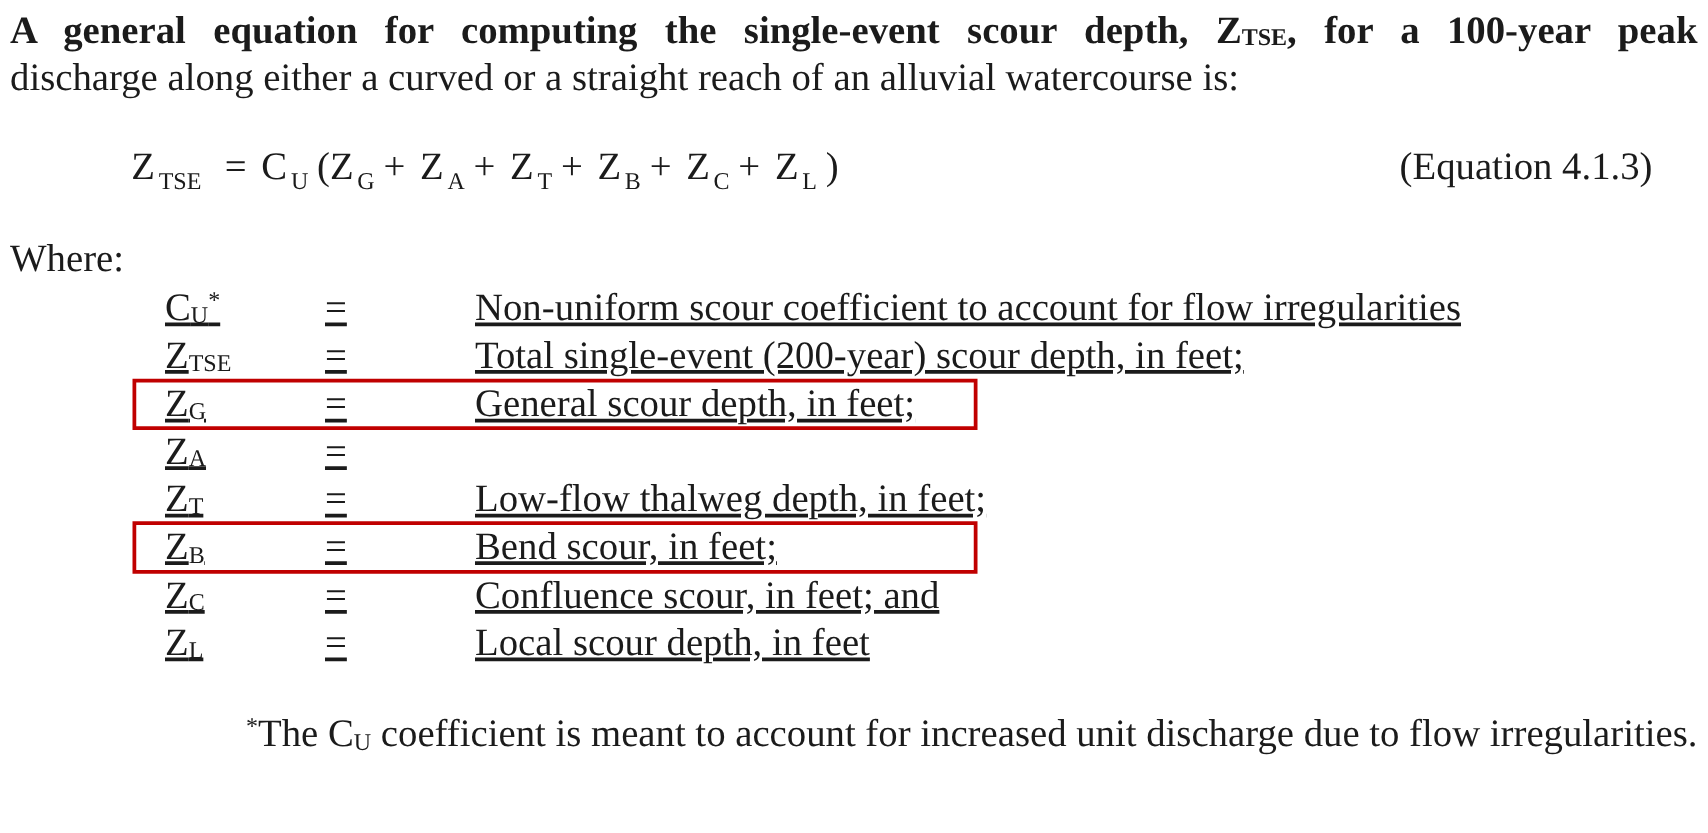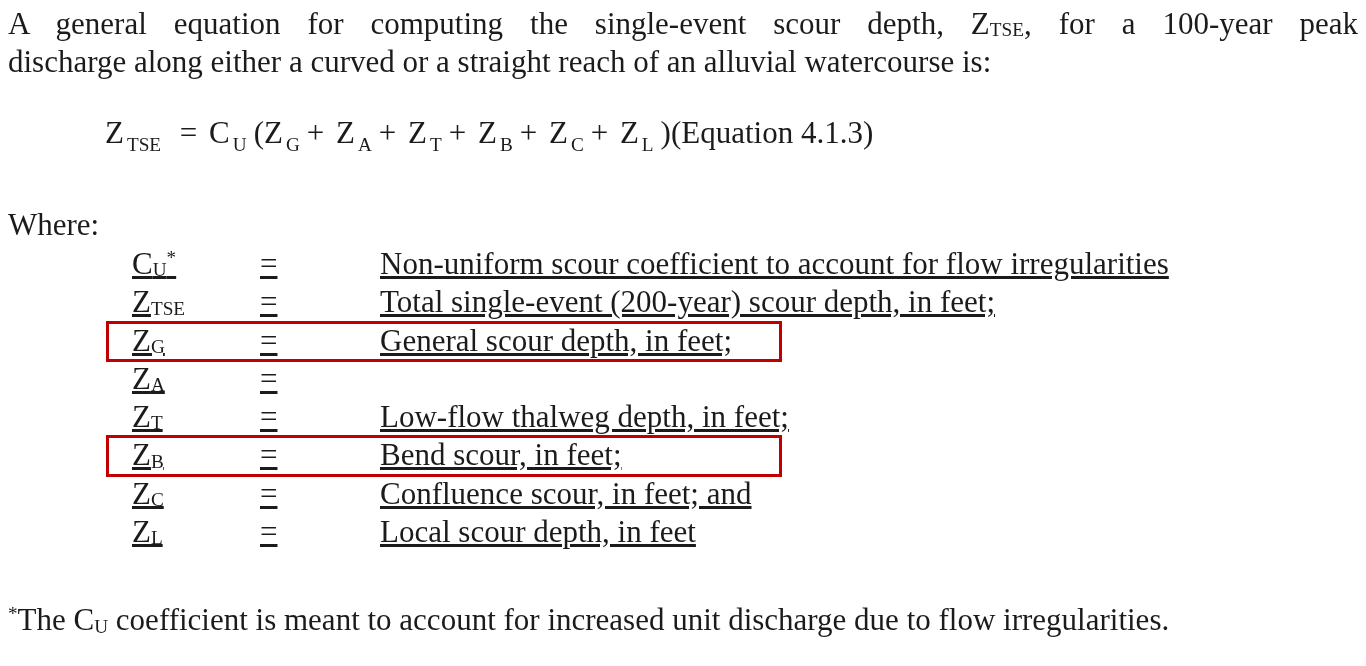--- a/index.html
+++ b/index.html
@@ -15,43 +15,43 @@
     font-family:"Liberation Serif","DejaVu Serif",serif;
     font-size:31px;
     box-sizing:border-box;
     padding:5px 8px;
     overflow:hidden;
   }
   sub{font-size:0.62em;vertical-align:baseline;position:relative;top:0.12em;line-height:0;}
   sup{font-size:0.62em;vertical-align:baseline;position:relative;top:-0.52em;line-height:0;}
   .intro{margin:0;line-height:38px;}
   .intro .line{display:block;}
-  .intro .justify{text-align:justify;text-align-last:justify;white-space:nowrap;}
+  .intro .justify{text-align:justify;text-align-last:justify;white-space:nowrap;font-weight:bold;}
   .equation-row{
-    display:flex;align-items:baseline;
+    display:flex;justify-content:space-between;align-items:baseline;
     margin-top:31px;padding:0 36px 0 97px;line-height:42px;
   }
   .equation{word-spacing:4px;}
   .equation sub{top:0.42em;margin:0 7px 0 3px;}
-  .where{margin-top:52px;line-height:38px;}
+  .where{margin-top:34px;line-height:38px;}
   .defs{margin-top:1px;text-decoration:underline;}
   .def-row{
     position:relative;
     display:grid;grid-template-columns:128px 120px auto;
     margin-left:124px;
     line-height:38.3px;
   }
   .def-row .sym,.def-row .eq,.def-row .desc{display:block;}
   .hl-box{
     position:absolute;left:-26px;top:-1px;
     width:676px;height:calc(100% + 3px);
     border:3px solid var(--hl-color);
     box-sizing:border-box;pointer-events:none;
   }
-  .footnote{margin-top:49px;line-height:40px;}
+  .footnote{margin-top:34px;line-height:40px;text-align:right;}
 </style>
 </head>
 <body>
 
 <div class="page">
 
   <p class="intro">
     <span class="line justify">A general equation for computing the single-event scour depth, Z<sub>TSE</sub>, for a 100-year peak</span>
     <span class="line">discharge along either a curved or a straight reach of an alluvial watercourse is:</span>
   </p>

